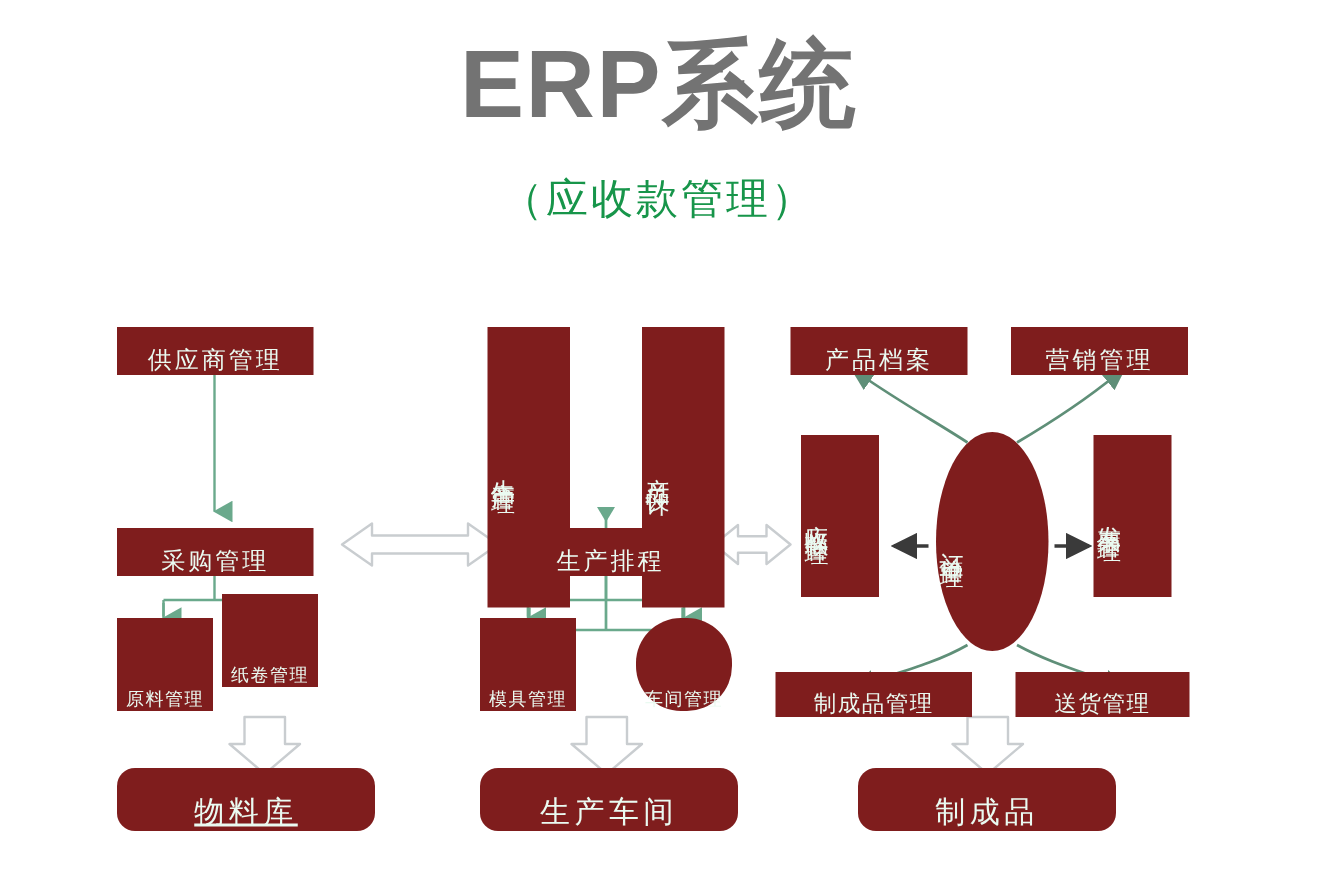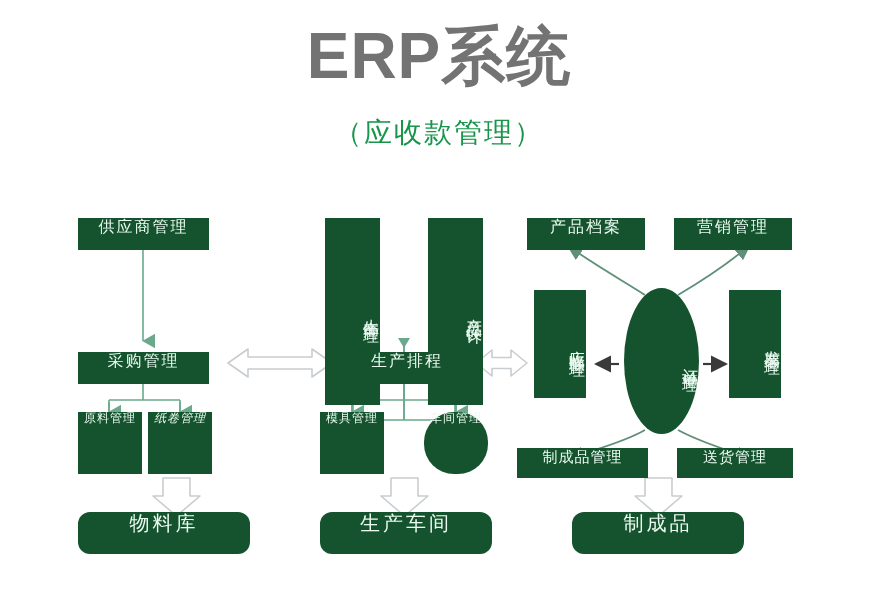--- a/index.html
+++ b/index.html
@@ -27,23 +27,23 @@
     text-align:center;
     font-size:28px;
     color:#17954a;
     letter-spacing:2px;
     white-space:nowrap;
   }
 
   
   .node{
     position:absolute;
-    background:#14532d;
+    background:#7f1d1d;
     color:#eafaf1;
-    display:flex;align-items:flex-start;justify-content:center;
+    display:flex;align-items:flex-end;justify-content:center;
     text-align:center;
     font-size:16px;
     letter-spacing:2px;
     box-sizing:border-box;
     line-height:1.15;
   }
   .node.v{              
     writing-mode:vertical-rl;
     text-orientation:upright;
     letter-spacing:3px;
@@ -155,25 +155,25 @@
   </div>
 
   <div class="node" style="left:78px;top:352px;width:131px;height:32px;">
     <span class="lbl">采购管理</span>
   </div>
 
   <div class="node two" style="left:78px;top:412px;width:64px;height:62px;">
     <span class="lbl">原料管理</span>
   </div>
 
-  <div class="node two" style="left:148px;top:412px;width:64px;height:62px;font-style:italic;">
+  <div class="node two" style="left:148px;top:396px;width:64px;height:62px;">
     <span class="lbl">纸卷管理</span>
   </div>
 
-  <div class="node round" style="left:78px;top:512px;width:172px;height:42px;">
+  <div class="node round" style="left:78px;top:512px;width:172px;height:42px;text-decoration:underline;">
     <span class="lbl">物料库</span>
   </div>
 
   <div class="node v" style="left:325px;top:218px;width:55px;height:187px;">
     <span class="lbl">生产管理</span>
   </div>
 
   <div class="node v" style="left:428px;top:218px;width:55px;height:187px;">
     <span class="lbl">产品设计</span>
   </div>

